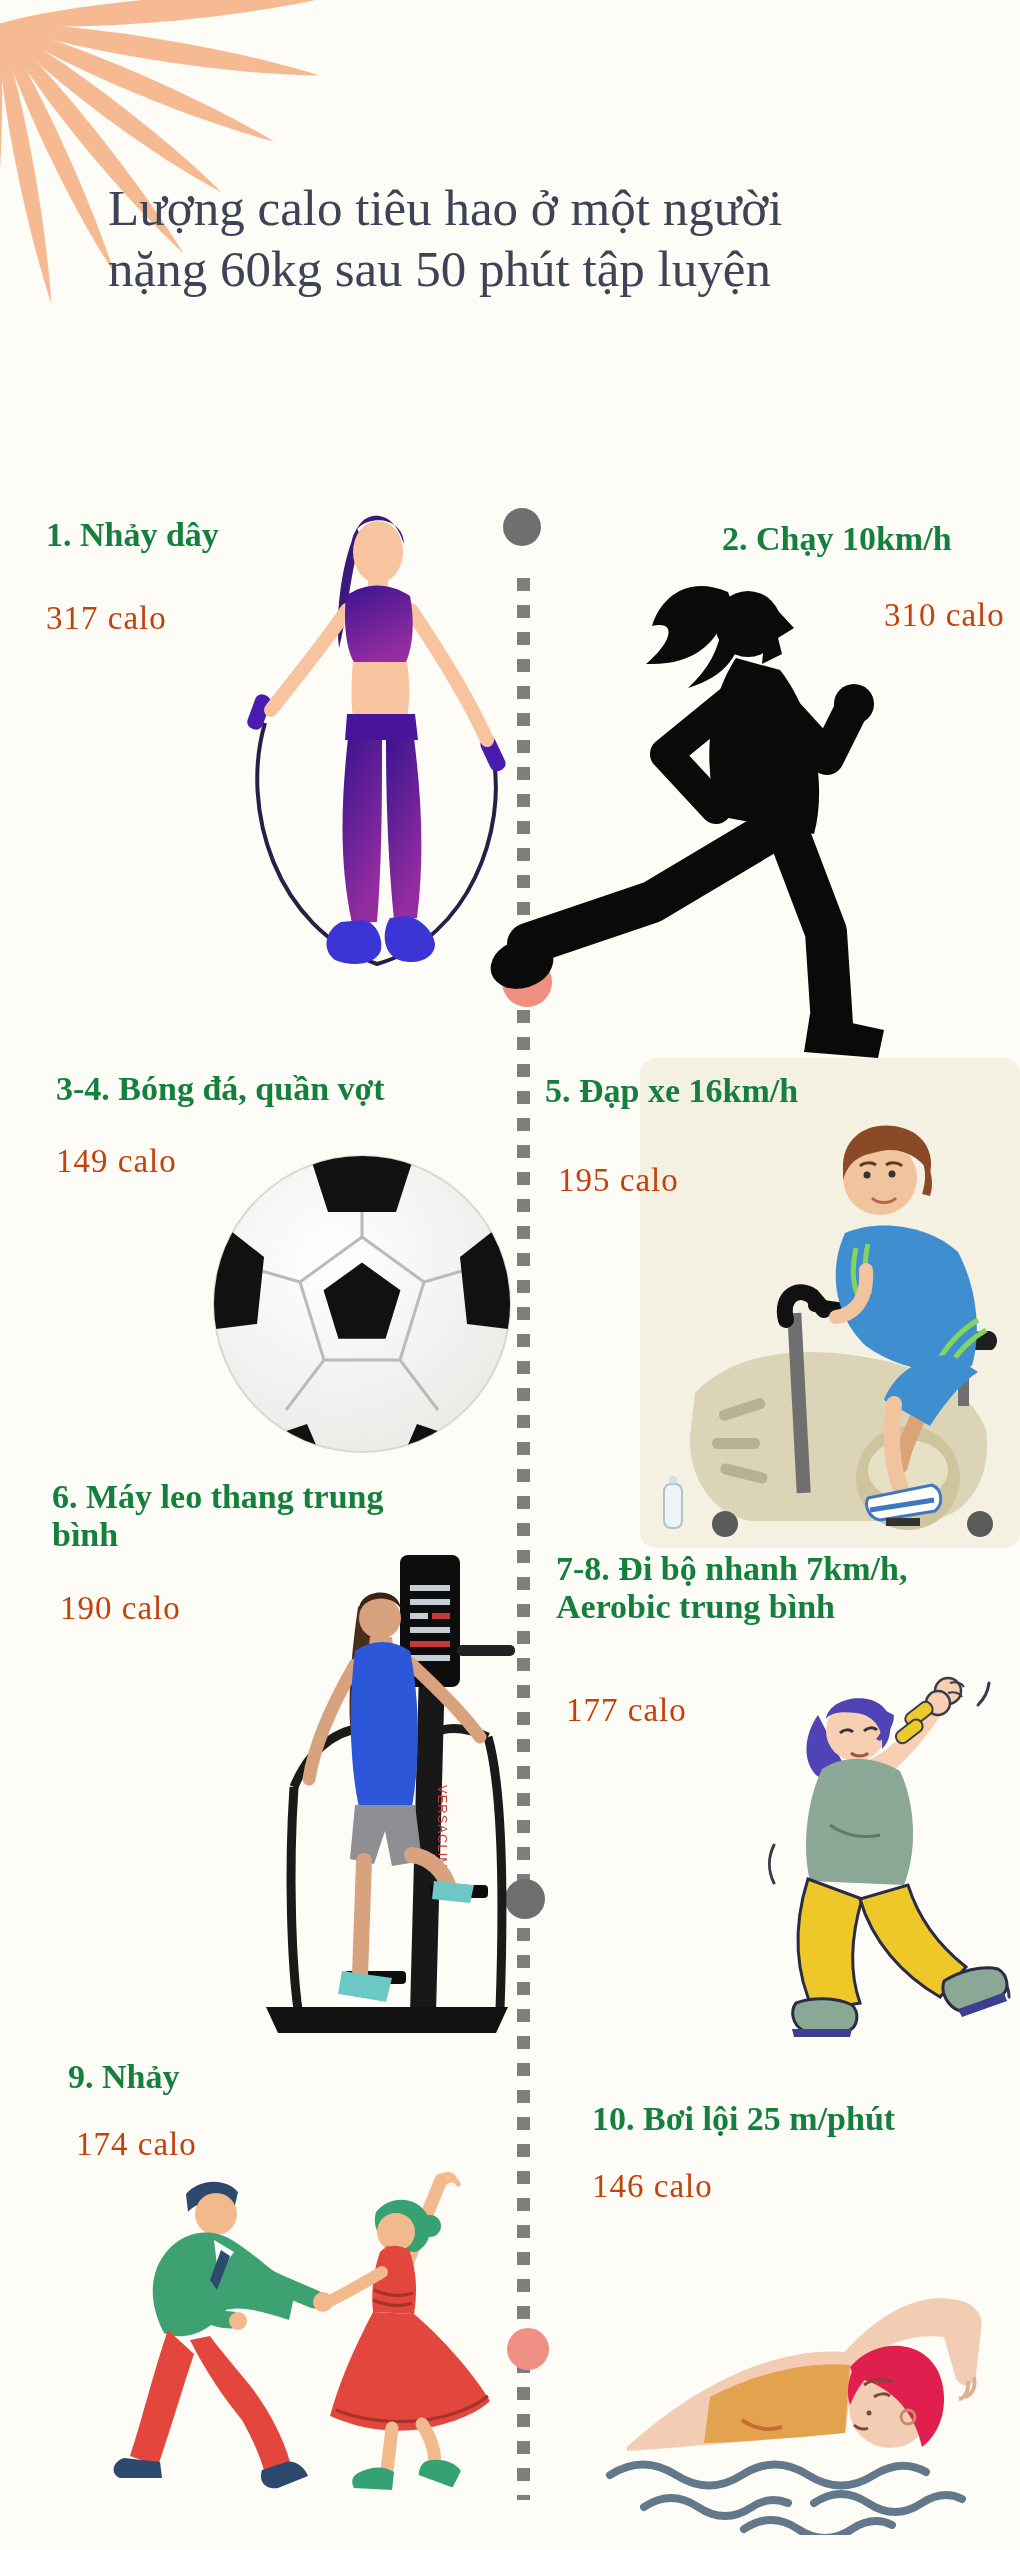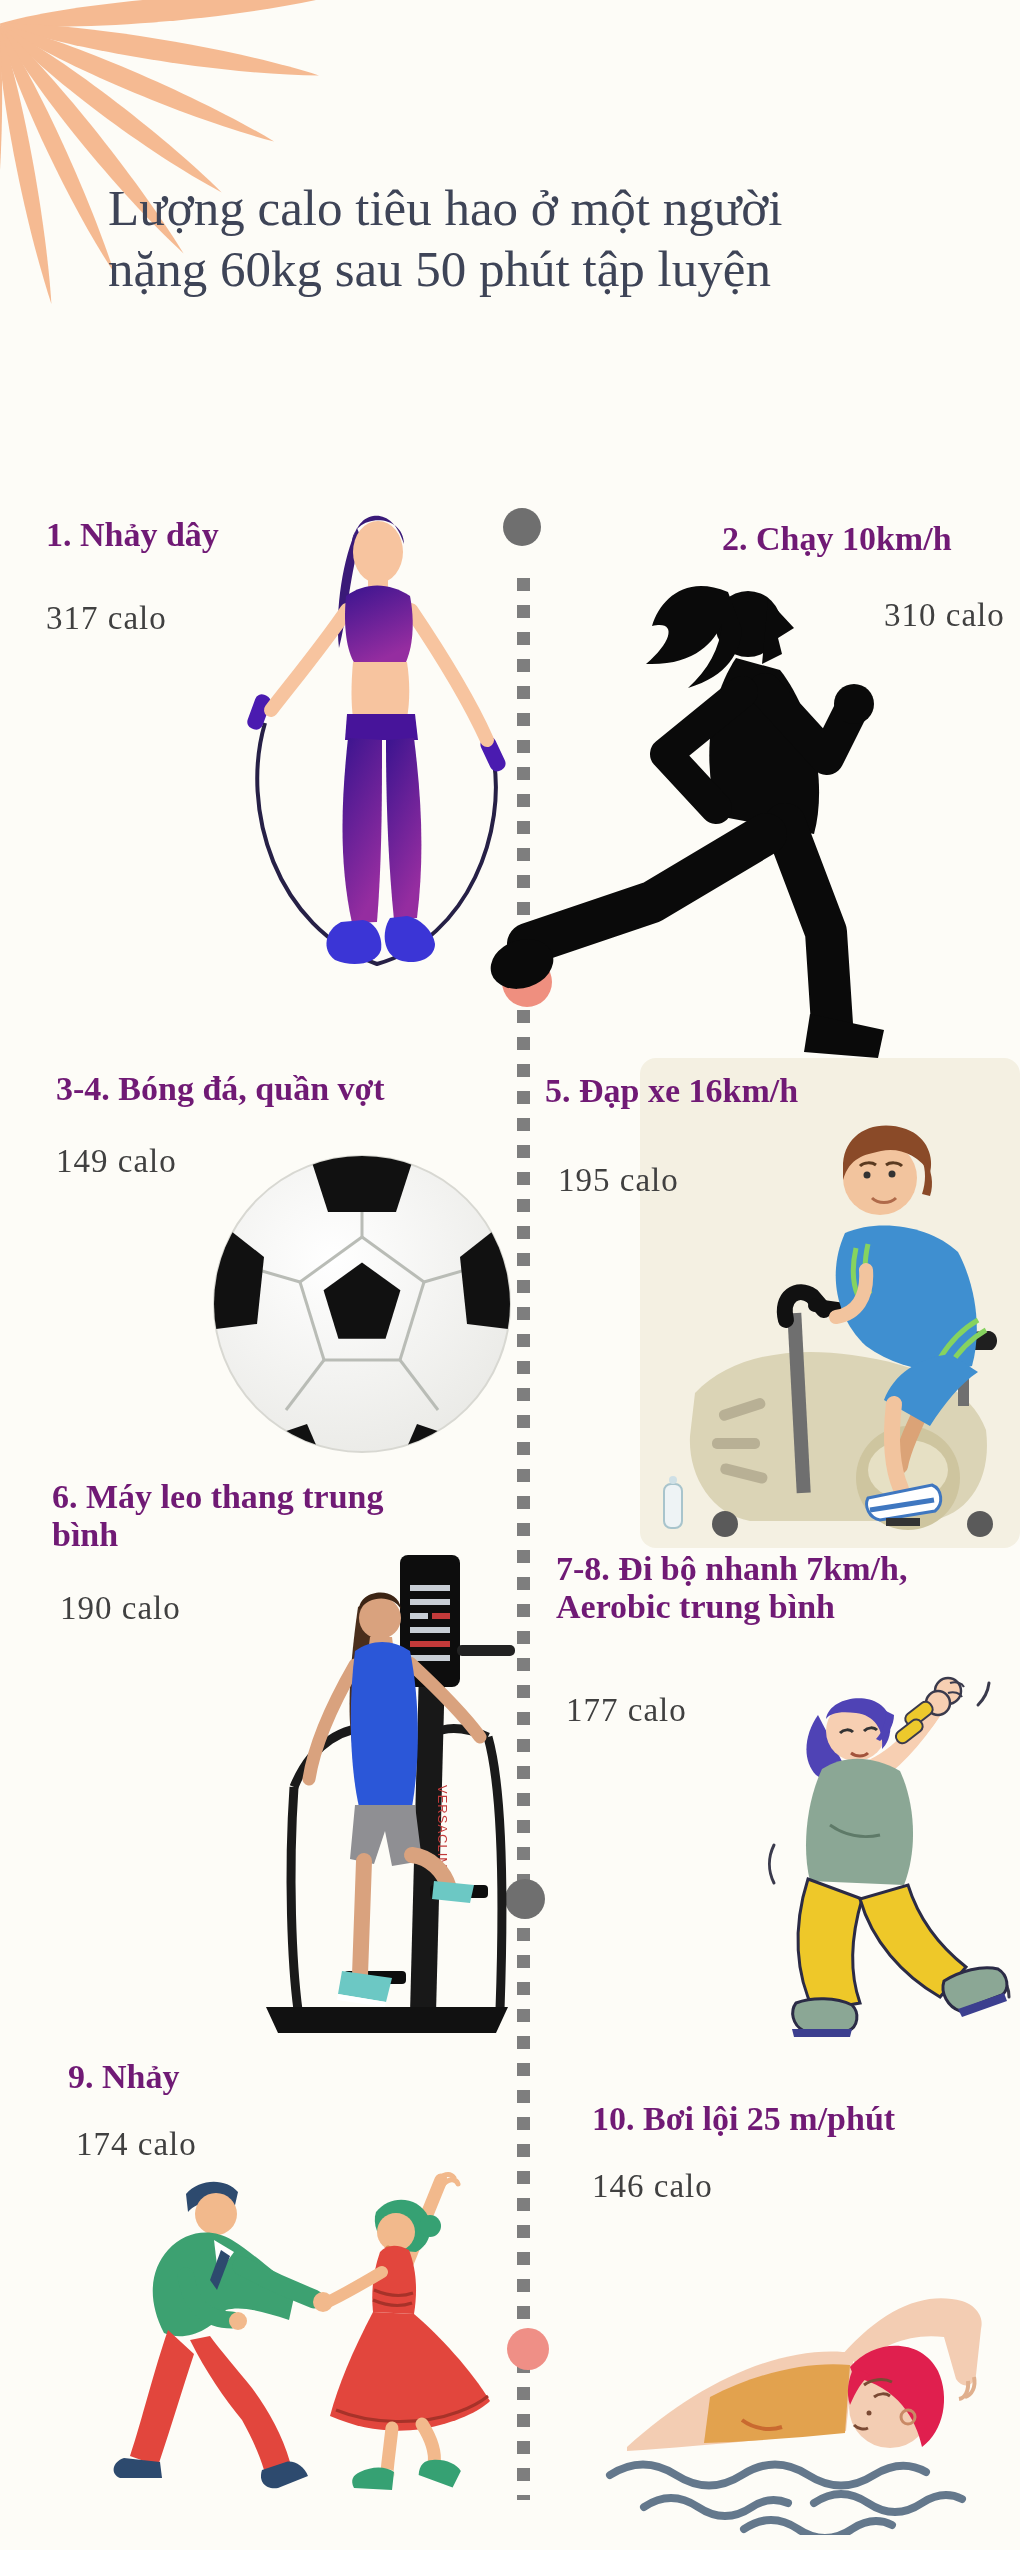--- a/index.html
+++ b/index.html
@@ -14,25 +14,25 @@
   .abs{position:absolute;}
   
   .title{
     left:108px;top:178px;width:840px;
     font-size:51px;line-height:1.2;
     color:#3e4457;text-align:left;
     font-weight:400;
   }
   .item-heading{
     font-weight:700;font-size:34px;line-height:1.12;
-    color:#701a75;white-space:nowrap;z-index:4;
+    color:#15803d;white-space:nowrap;z-index:4;
   }
   .item-heading.wrap{white-space:normal;}
   .item-calories{
-    font-size:33px;color:#404040;letter-spacing:1px;z-index:4;
+    font-size:33px;color:#c2410c;letter-spacing:1px;z-index:4;
   }
   
   .h1{left:46px;top:516px;}   .c1{left:46px;top:600px;}
   .h2{left:722px;top:520px;}  .c2{left:884px;top:597px;}
   .h3{left:56px;top:1070px;}  .c3{left:56px;top:1143px;}
   .h5{left:545px;top:1072px;} .c5{left:558px;top:1162px;}
   .h6{left:52px;top:1478px;width:345px;} .c6{left:60px;top:1590px;}
   .h7{left:556px;top:1550px;width:378px;} .c7{left:566px;top:1692px;}
   .h9{left:68px;top:2058px;}  .c9{left:76px;top:2126px;}
   .h10{left:592px;top:2100px;}.c10{left:592px;top:2168px;}

